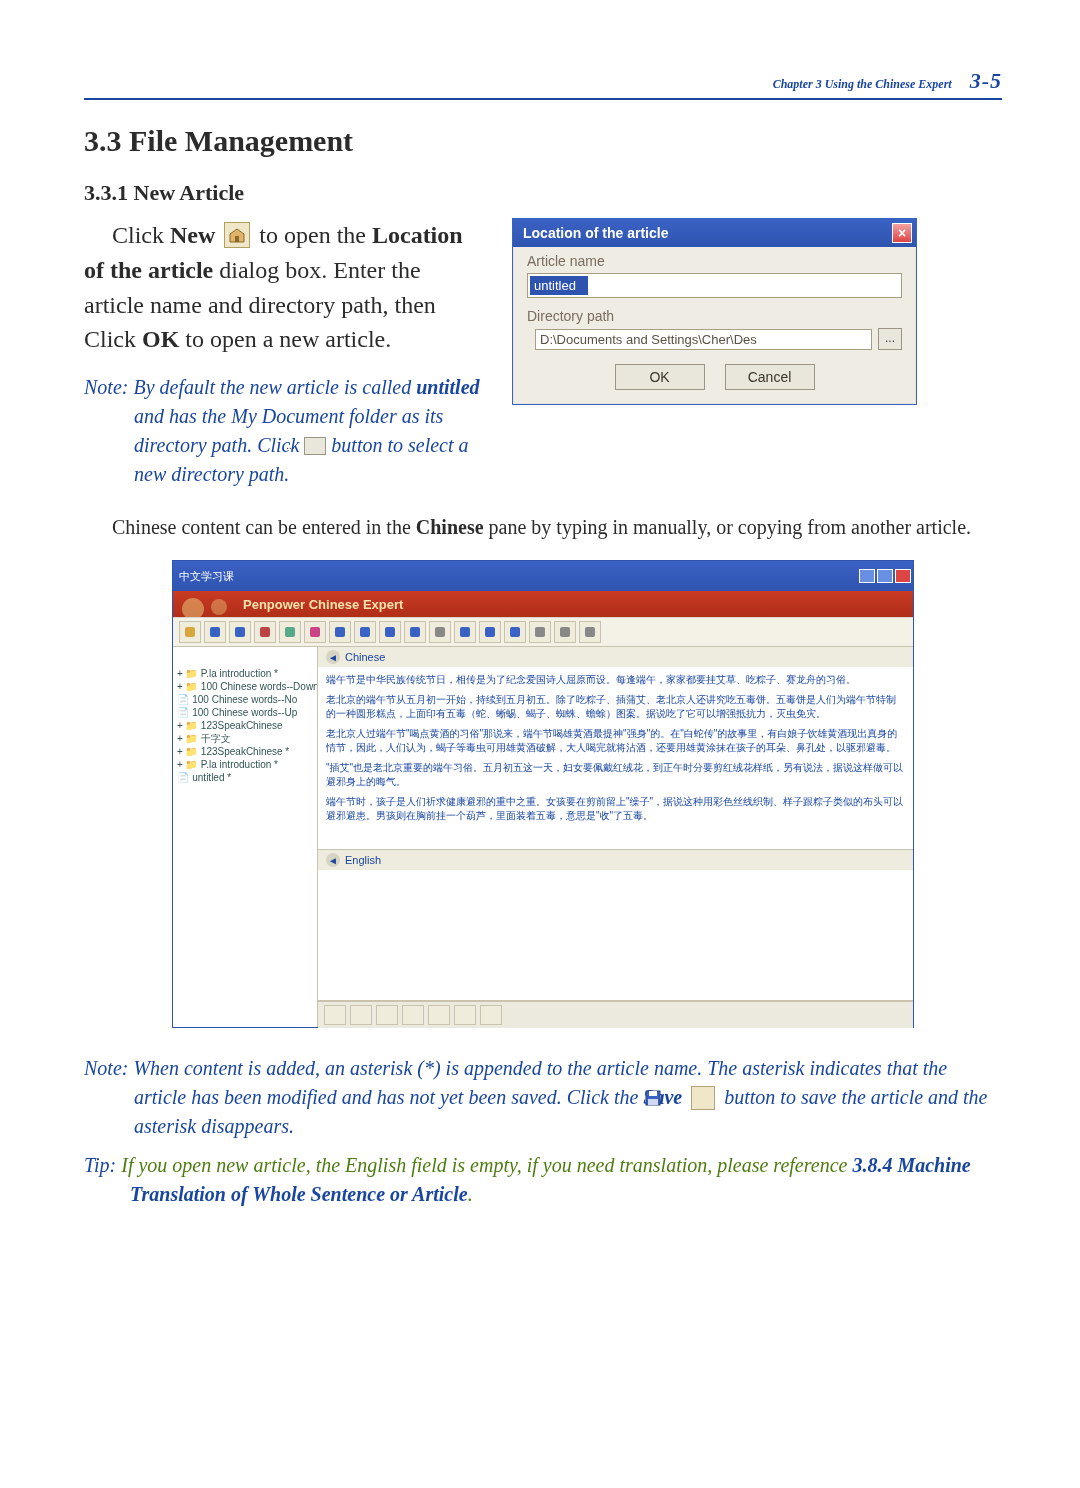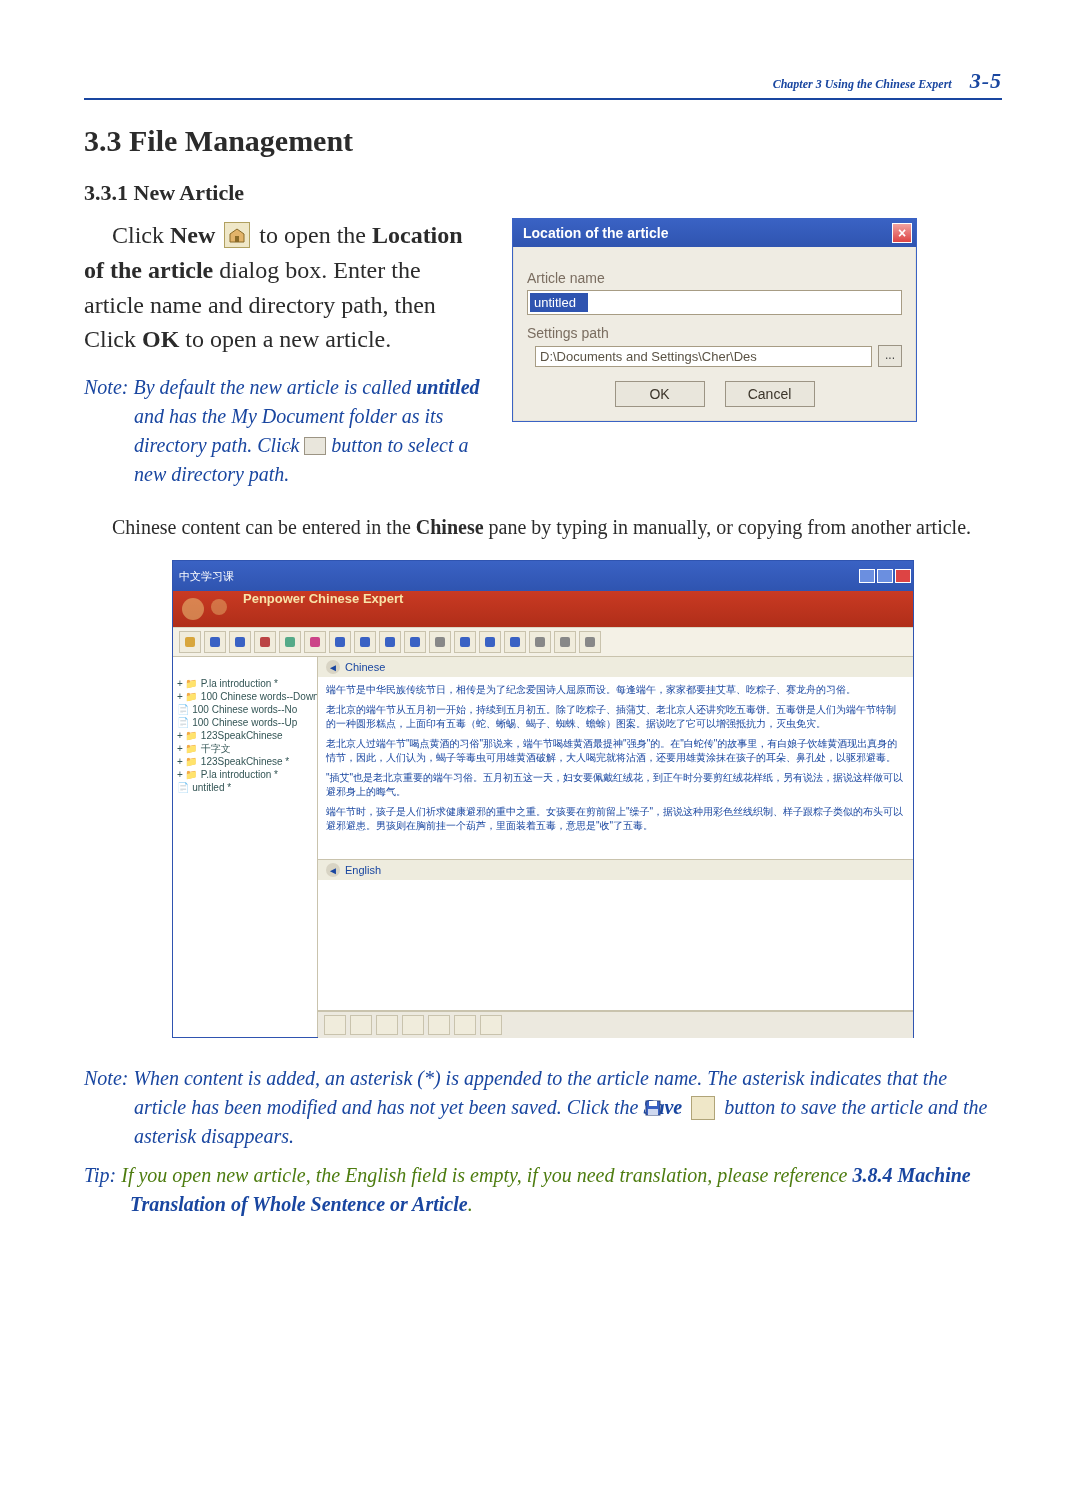--- a/index.html
+++ b/index.html
@@ -123,21 +123,21 @@
     width: 20px; height: 20px;
     background: #e78;
     background: linear-gradient(#f2a3a0,#d44);
     border: 1px solid #fff;
     color: #fff;
     font-weight: bold;
     text-align: center;
     line-height: 18px;
     font-size: 14px;
   }
-  .dlg-body { padding: 19px 14px 14px; border-radius: 26px; }
+  .dlg-body { padding: 2px 14px 14px; border-radius: 26px; }
   .dlg-label { color: #7a6d60; margin: 4px 0 4px; }
   .dlg-input {
     width: 100%;
     border: 1px solid #a79c84;
     background: #fff;
     padding: 2px 4px;
     font-family: Tahoma, Arial, sans-serif;
     font-size: 13px;
     color: #5a5244;
   }
@@ -179,22 +179,22 @@
     height: 30px;
     display:flex; justify-content:space-between; align-items:center;
     padding: 0 2px 0 6px;
     font-size: 11px;
   }
   .app-winbtns { display:flex; gap:2px; }
   .app-winbtn { width:16px; height:14px; background:#6b8fe0; border:1px solid #fff; }
   .app-winbtn.close { background:#d44; }
   .app-banner {
     background: linear-gradient(#c93a23,#b02e19);
-    height: 36px;
-    display:flex; align-items:flex-start;
+    height: 26px;
+    display:flex; align-items:center;
     color: #f8e3a8;
     padding-left: 70px;
     font-weight: bold;
     font-size: 13px;
     position: relative;
     overflow:hidden;
   }
   .banner-deco {
     position:absolute; left:6px; top:2px;
     width: 54px; height: 30px;
@@ -314,21 +314,21 @@
     <div class="dialog">
       <div class="dlg-title">
         <span>Location of the article</span>
         <span class="dlg-close">×</span>
       </div>
       <div class="dlg-body">
         <div class="dlg-label">Article name</div>
         <div style="border:1px solid #a79c84;background:#fff;padding:2px;">
           <span class="dlg-input sel" style="border:none;">untitled</span>
         </div>
-        <div class="dlg-label" style="margin-top:10px">Settings path</div>
+        <div class="dlg-label" style="margin-top:10px">Directory path</div>
         <div class="dlg-row">
           <input class="dlg-input" value="D:\Documents and Settings\Cher\Des" style="">
           <div class="dlg-browse">...</div>
         </div>
         <div class="dlg-buttons">
           <div class="dlg-btn">OK</div>
           <div class="dlg-btn">Cancel</div>
         </div>
       </div>
     </div>

